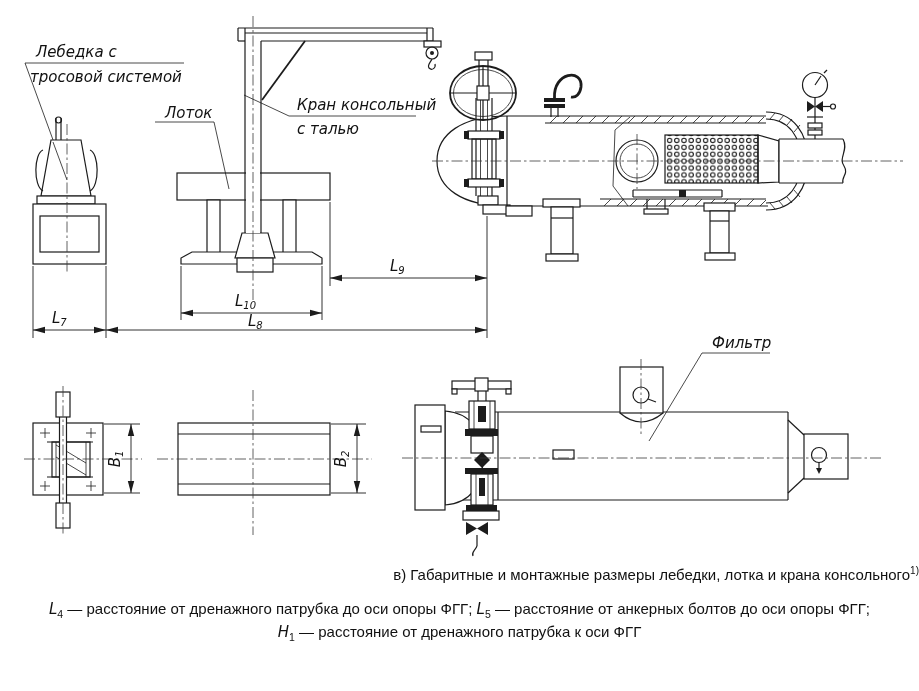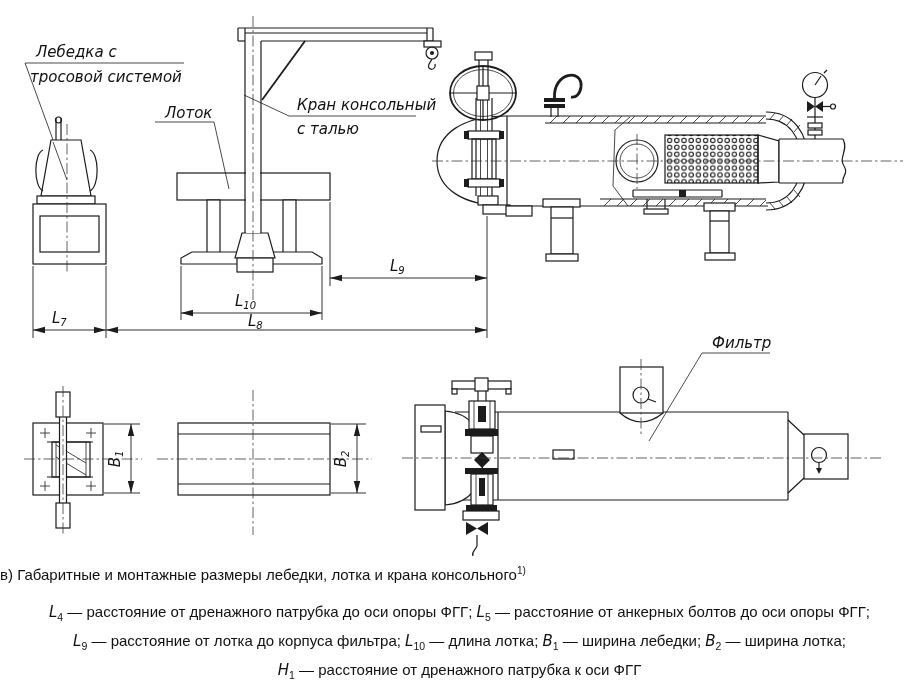--- a/index.html
+++ b/index.html
@@ -8,26 +8,26 @@
   .s{stroke:#1c1c1c;stroke-width:1.2;fill:none;}
   .s2{stroke:#1c1c1c;stroke-width:1.8;fill:none;}
   .sw{stroke:#1c1c1c;stroke-width:1.2;fill:#fff;}
   .f{fill:#1c1c1c;stroke:none;}
   .thin{stroke:#1c1c1c;stroke-width:0.8;fill:none;}
   .ext{stroke:#1c1c1c;stroke-width:0.9;fill:none;}
   .cl{stroke:#3a3a3a;stroke-width:0.8;fill:none;stroke-dasharray:11 3 2.5 3;}
   text.lbl{font:italic 15px "DejaVu Sans",sans-serif;fill:#111;}
   text.dim{font:italic 15px "DejaVu Sans",sans-serif;fill:#111;}
   .dsub{font-size:10px;}
-  .caption{position:absolute;left:0;right:0;top:565px;text-align:left;
+  .caption{position:absolute;left:0;right:0;top:565px;text-align:right;
            font:15px "Liberation Sans",sans-serif;color:#111;}
   .caption sup{font-size:10px;}
   .legend{position:absolute;left:0;right:0;top:600px;text-align:center;
           font:15px "Liberation Sans",sans-serif;color:#111;}
-  .legend-line{line-height:24px;white-space:nowrap;}
+  .legend-line{line-height:17px;white-space:nowrap;}
   .legend i{font-family:"DejaVu Sans",sans-serif;font-style:italic;}
   .legend sub{font-size:10.5px;}
 </style>
 </head>
 <body>
 
 <svg width="919" height="560" viewBox="0 0 919 560">
   <defs>
     <pattern id="dots" x="666" y="137" width="7.2" height="6.9" patternUnits="userSpaceOnUse">
       <circle cx="3.6" cy="3.4" r="2.2" fill="none" stroke="#1c1c1c" stroke-width="1.1"></circle>
@@ -309,15 +309,14 @@
     <path class="thin" d="M770,353 L702,353 L649,441"></path>
   </g>
 </svg>
 
 <div class="caption">
   <span>в) Габаритные и монтажные размеры лебедки, лотка и крана консольного</span><sup>1)</sup>
 </div>
 
 <div class="legend">
     <div class="legend-line"><i>L</i><sub>4</sub> — расстояние от дренажного патрубка до оси опоры ФГГ; <i>L</i><sub>5</sub> — расстояние от анкерных болтов до оси опоры ФГГ;</div>
-    <div class="legend-line"><i>L</i><sub>9</sub> — расстояние от лотка до корпуса фильтра; <i>L</i><sub>10</sub> — длина лотка; <i>B</i><sub>1</sub> — ширина лебедки; <i>B</i><sub>2</sub> — ширина лотка;</div>
     <div class="legend-line"><i>H</i><sub>1</sub> — расстояние от дренажного патрубка к оси ФГГ</div>
   </div>
 
 </body></html>

